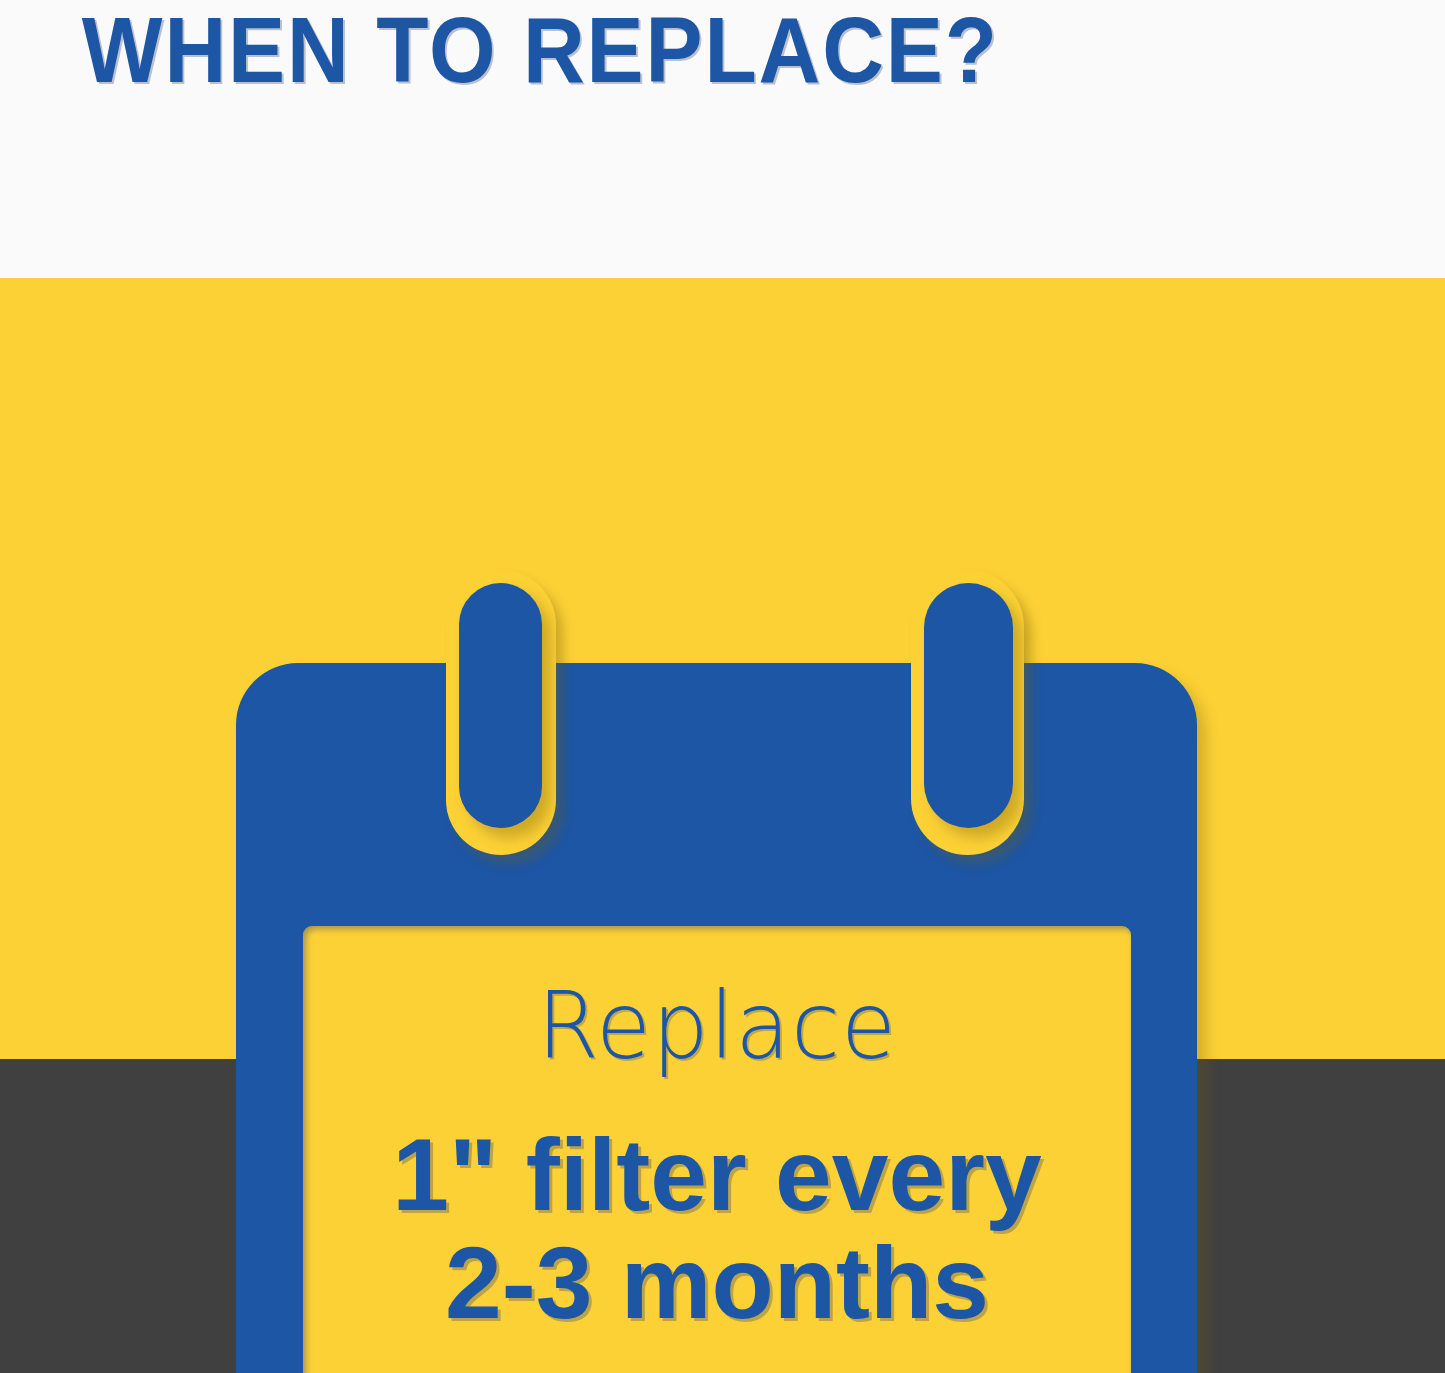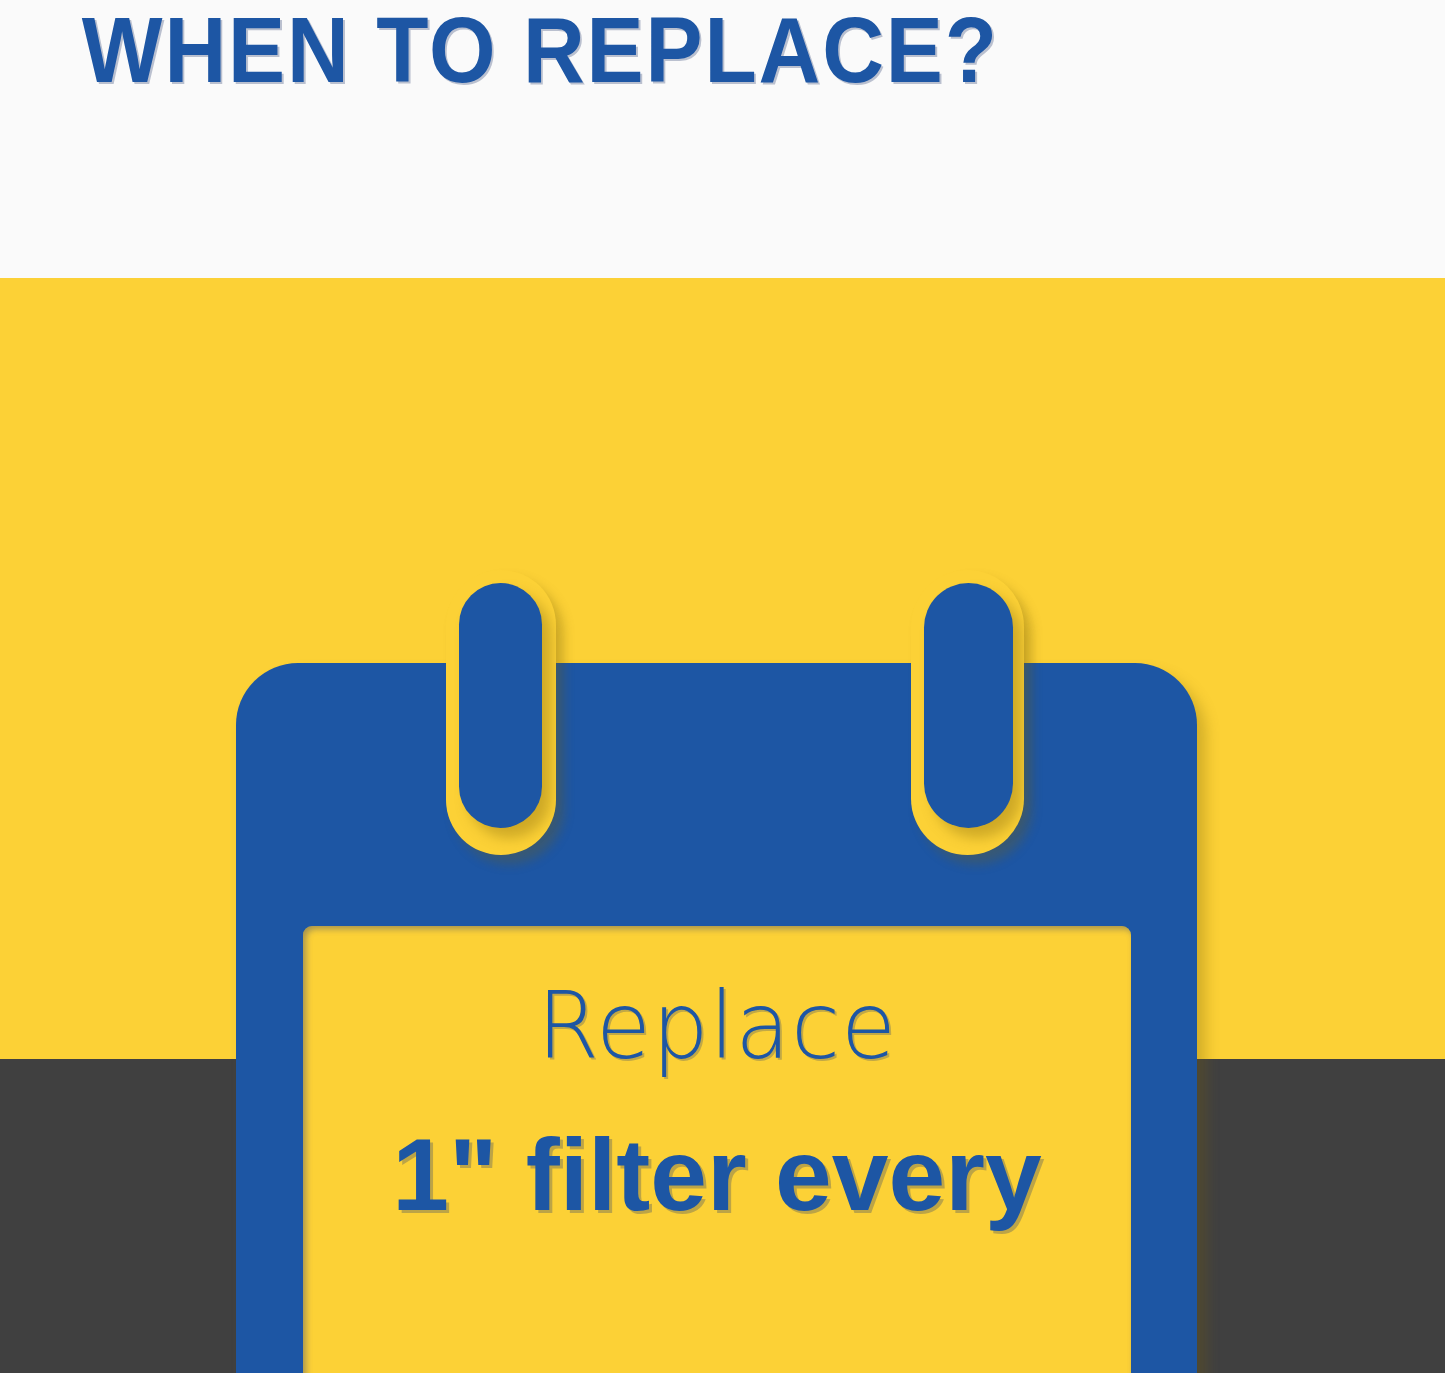--- a/index.html
+++ b/index.html
@@ -163,20 +163,21 @@
   <div class="yellow-panel">
 
     <div class="calendar">
 
       <div class="cal-page">
 
         <div class="txt-replace">Replace</div>
 
         <div class="txt-big line1">1" filter every</div>
 
+        <div class="txt-big line2">2-3 months</div>
 
         <div class="txt-note">Every 30 days during peak months</div>
 
       </div>
     </div>
 
     <div class="ring-gap left"></div>
     <div class="ring-pill left"></div>
     <div class="ring-gap right"></div>
     <div class="ring-pill right"></div>

